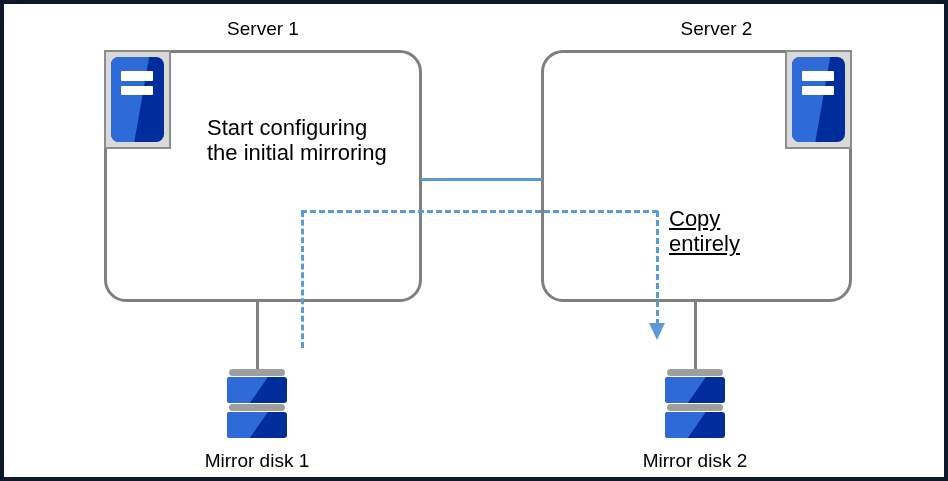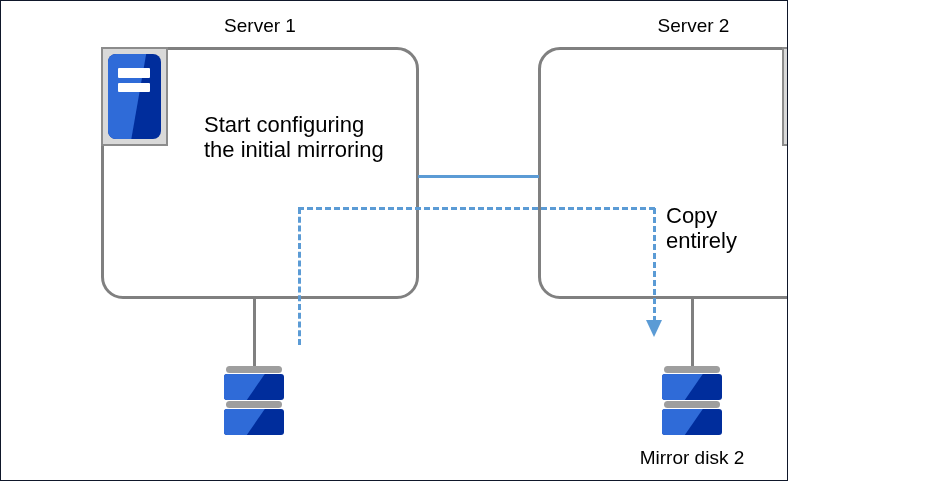--- a/index.html
+++ b/index.html
@@ -2,24 +2,24 @@
 <html><head>
 <meta charset="utf-8">
 <style>
   html, body {
     margin: 0;
     padding: 0;
     background: #ffffff;
   }
   #canvas {
     position: relative;
-    width: 788px;
+    width: 948px;
     height: 481px;
     background: #ffffff;
-    border: 1px solid #0f172a;
+    border: 4px solid #0f172a;
     box-sizing: border-box;
     font-family: "Liberation Sans", sans-serif;
     overflow: hidden;
   }
 
   
   .server-box {
     position: absolute;
     border: 3px solid #808080;
     border-radius: 22px;
@@ -31,21 +31,21 @@
 
   
   .server-title {
     position: absolute;
     font-size: 19px;
     color: #000000;
     white-space: nowrap;
     text-align: center;
   }
   #server1-title { left: 100px; top: 14px; width: 318px; }
-  #server2-title { left: 537px; top: 14px; width: 311px; }
+  #server2-title { left: 557px; top: 14px; width: 311px; }
 
   
   .server-icon {
     position: absolute;
     width: 67px;
     height: 99px;
     background: #d9d9d9;
     border: 2px solid #8c8c8c;
     box-sizing: border-box;
     padding: 5px;
@@ -84,21 +84,21 @@
 
   
   .box-text {
     position: absolute;
     font-size: 22px;
     color: #000000;
     line-height: 25px;
     white-space: pre-line;
   }
   #mirroring-text { left: 203px; top: 111px; }
-  #copy-text      { left: 665px; top: 202px; }
+  #copy-text      { left: 665px; top: 202px; text-decoration: underline; }
 
   
   .gray-v-line {
     position: absolute;
     width: 3px;
     background: #808080;
   }
   #s1-disk-line { left: 252px; top: 297px; height: 68px; }
   #s2-disk-line { left: 690px; top: 297px; height: 68px; }
 
@@ -230,20 +230,21 @@
 
   <div class="gray-v-line" id="s1-disk-line"></div>
   <div class="gray-v-line" id="s2-disk-line"></div>
 
   <div class="disk" id="disk1">
     <div class="disk-cap c1"></div>
     <div class="disk-body d1"></div>
     <div class="disk-cap c2"></div>
     <div class="disk-body d2"></div>
   </div>
+  <div class="disk-label" id="disk1-label">Mirror disk 1</div>
 
   <div class="disk" id="disk2">
     <div class="disk-cap c1"></div>
     <div class="disk-body d1"></div>
     <div class="disk-cap c2"></div>
     <div class="disk-body d2"></div>
   </div>
   <div class="disk-label" id="disk2-label">Mirror disk 2</div>
 
 </div>

